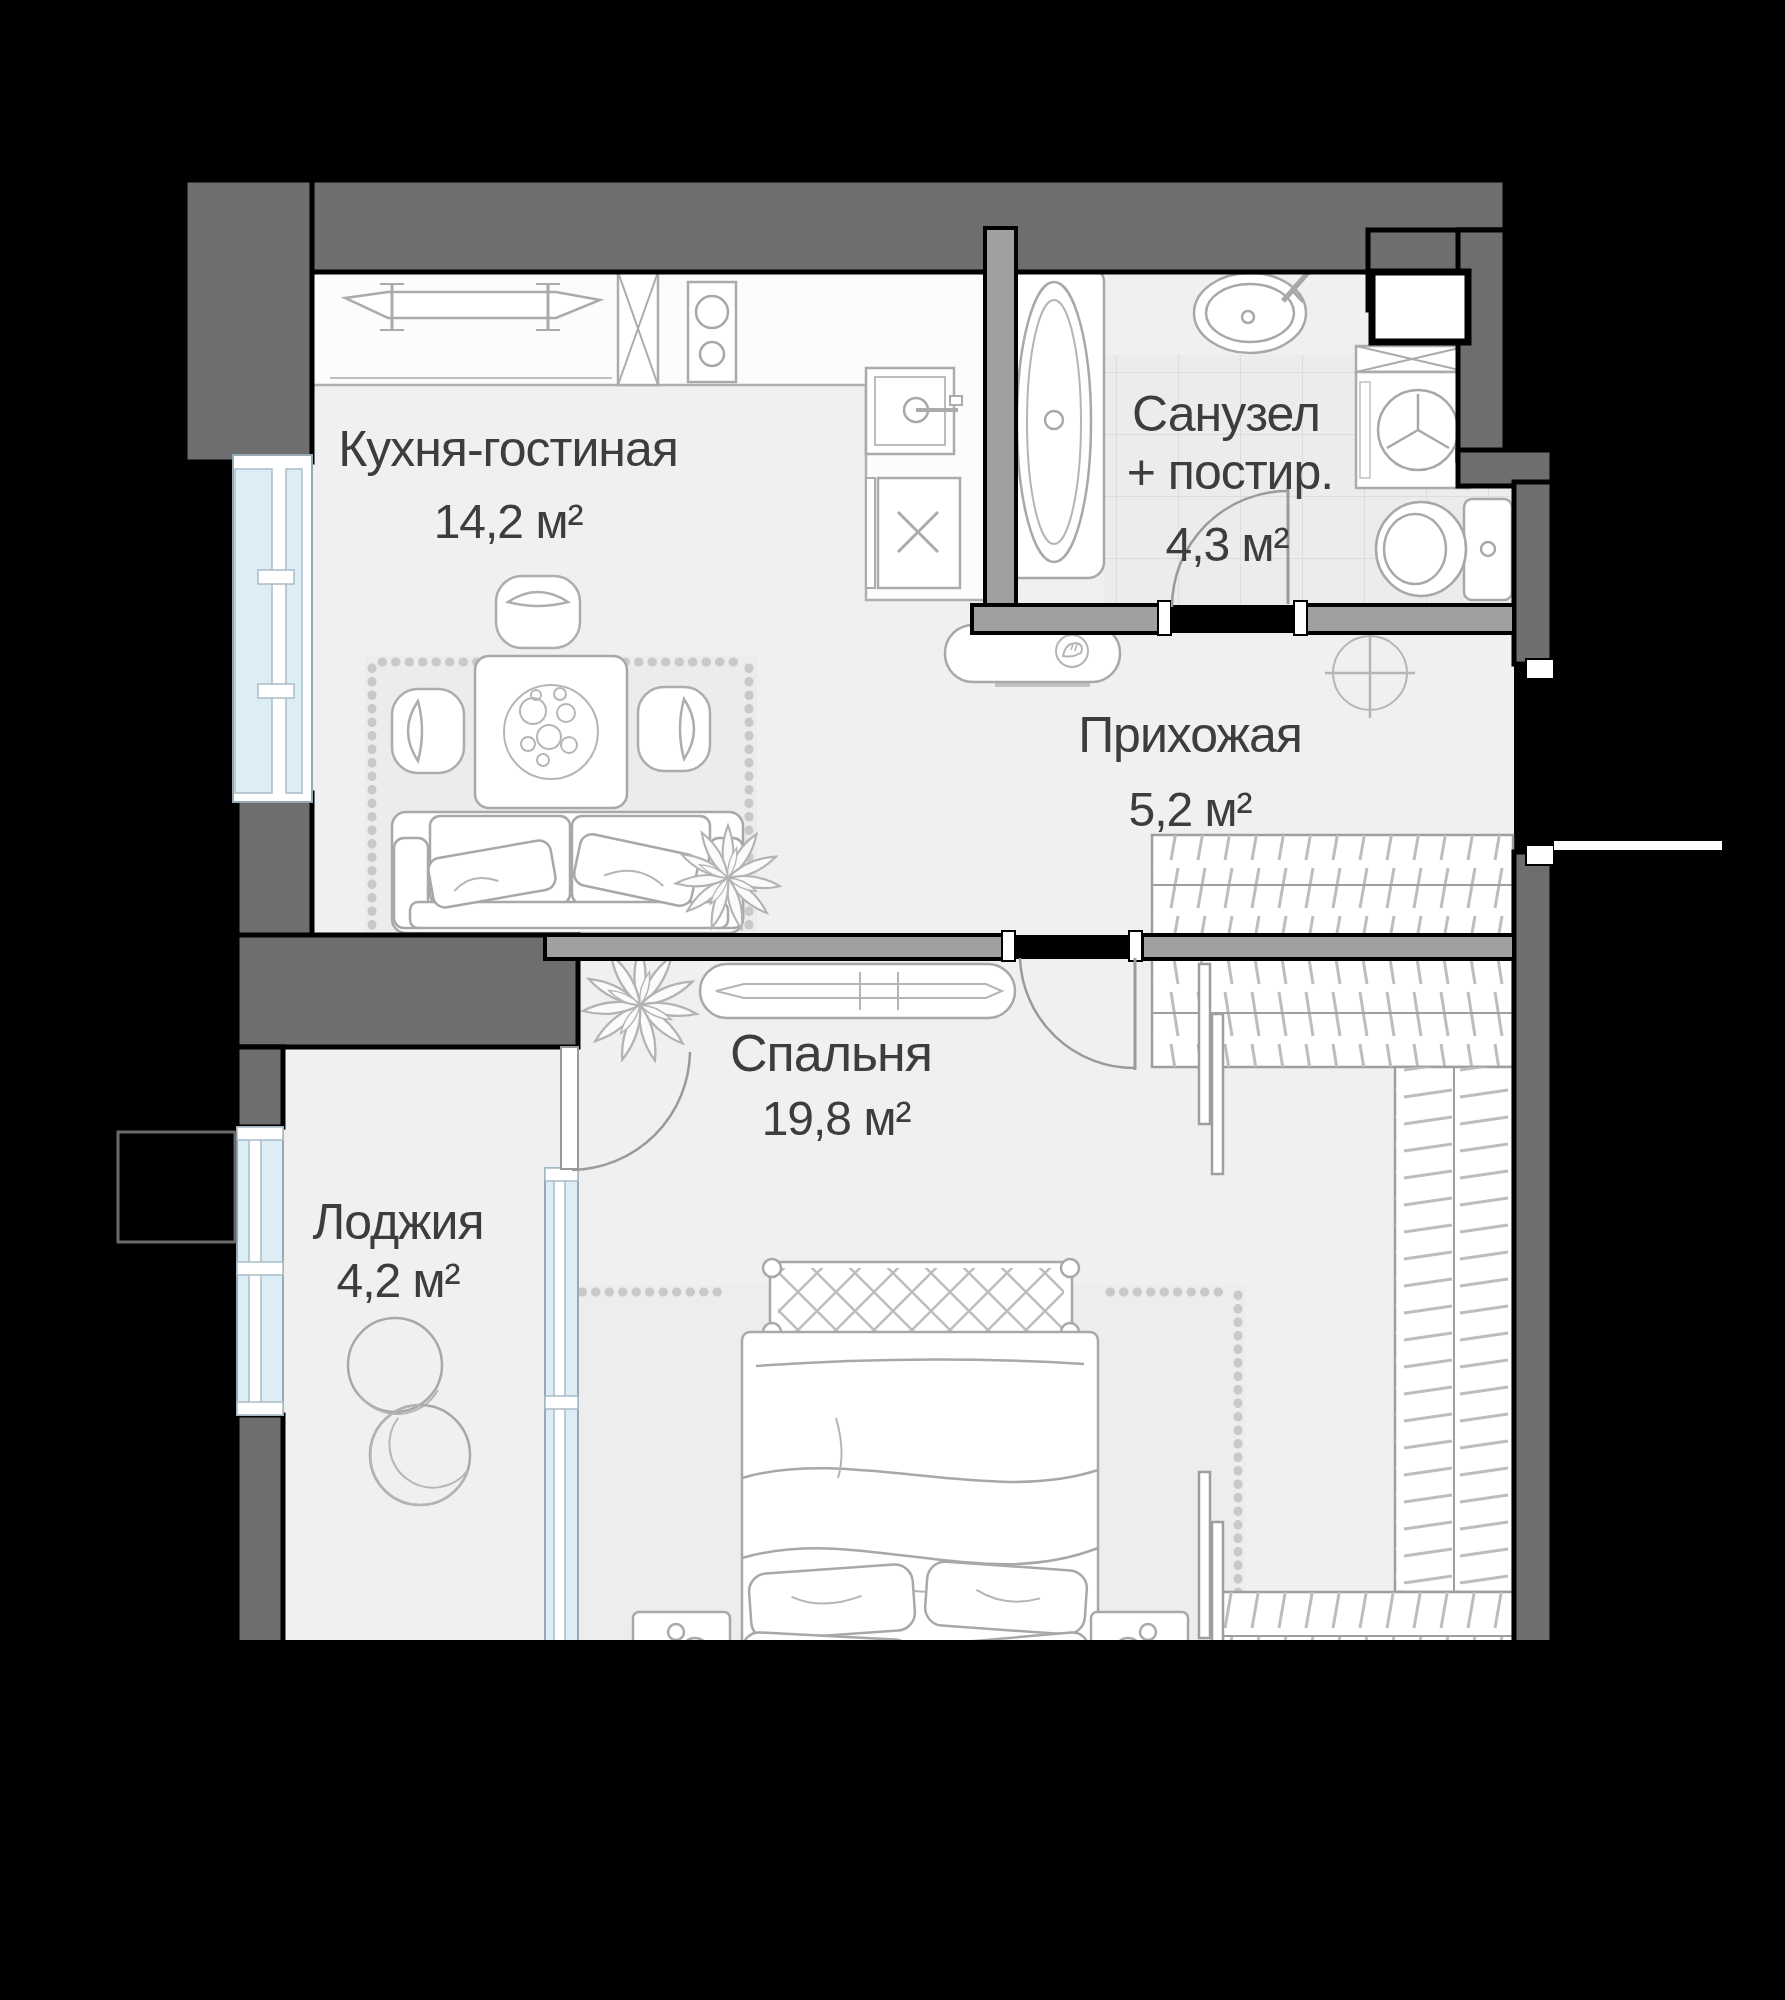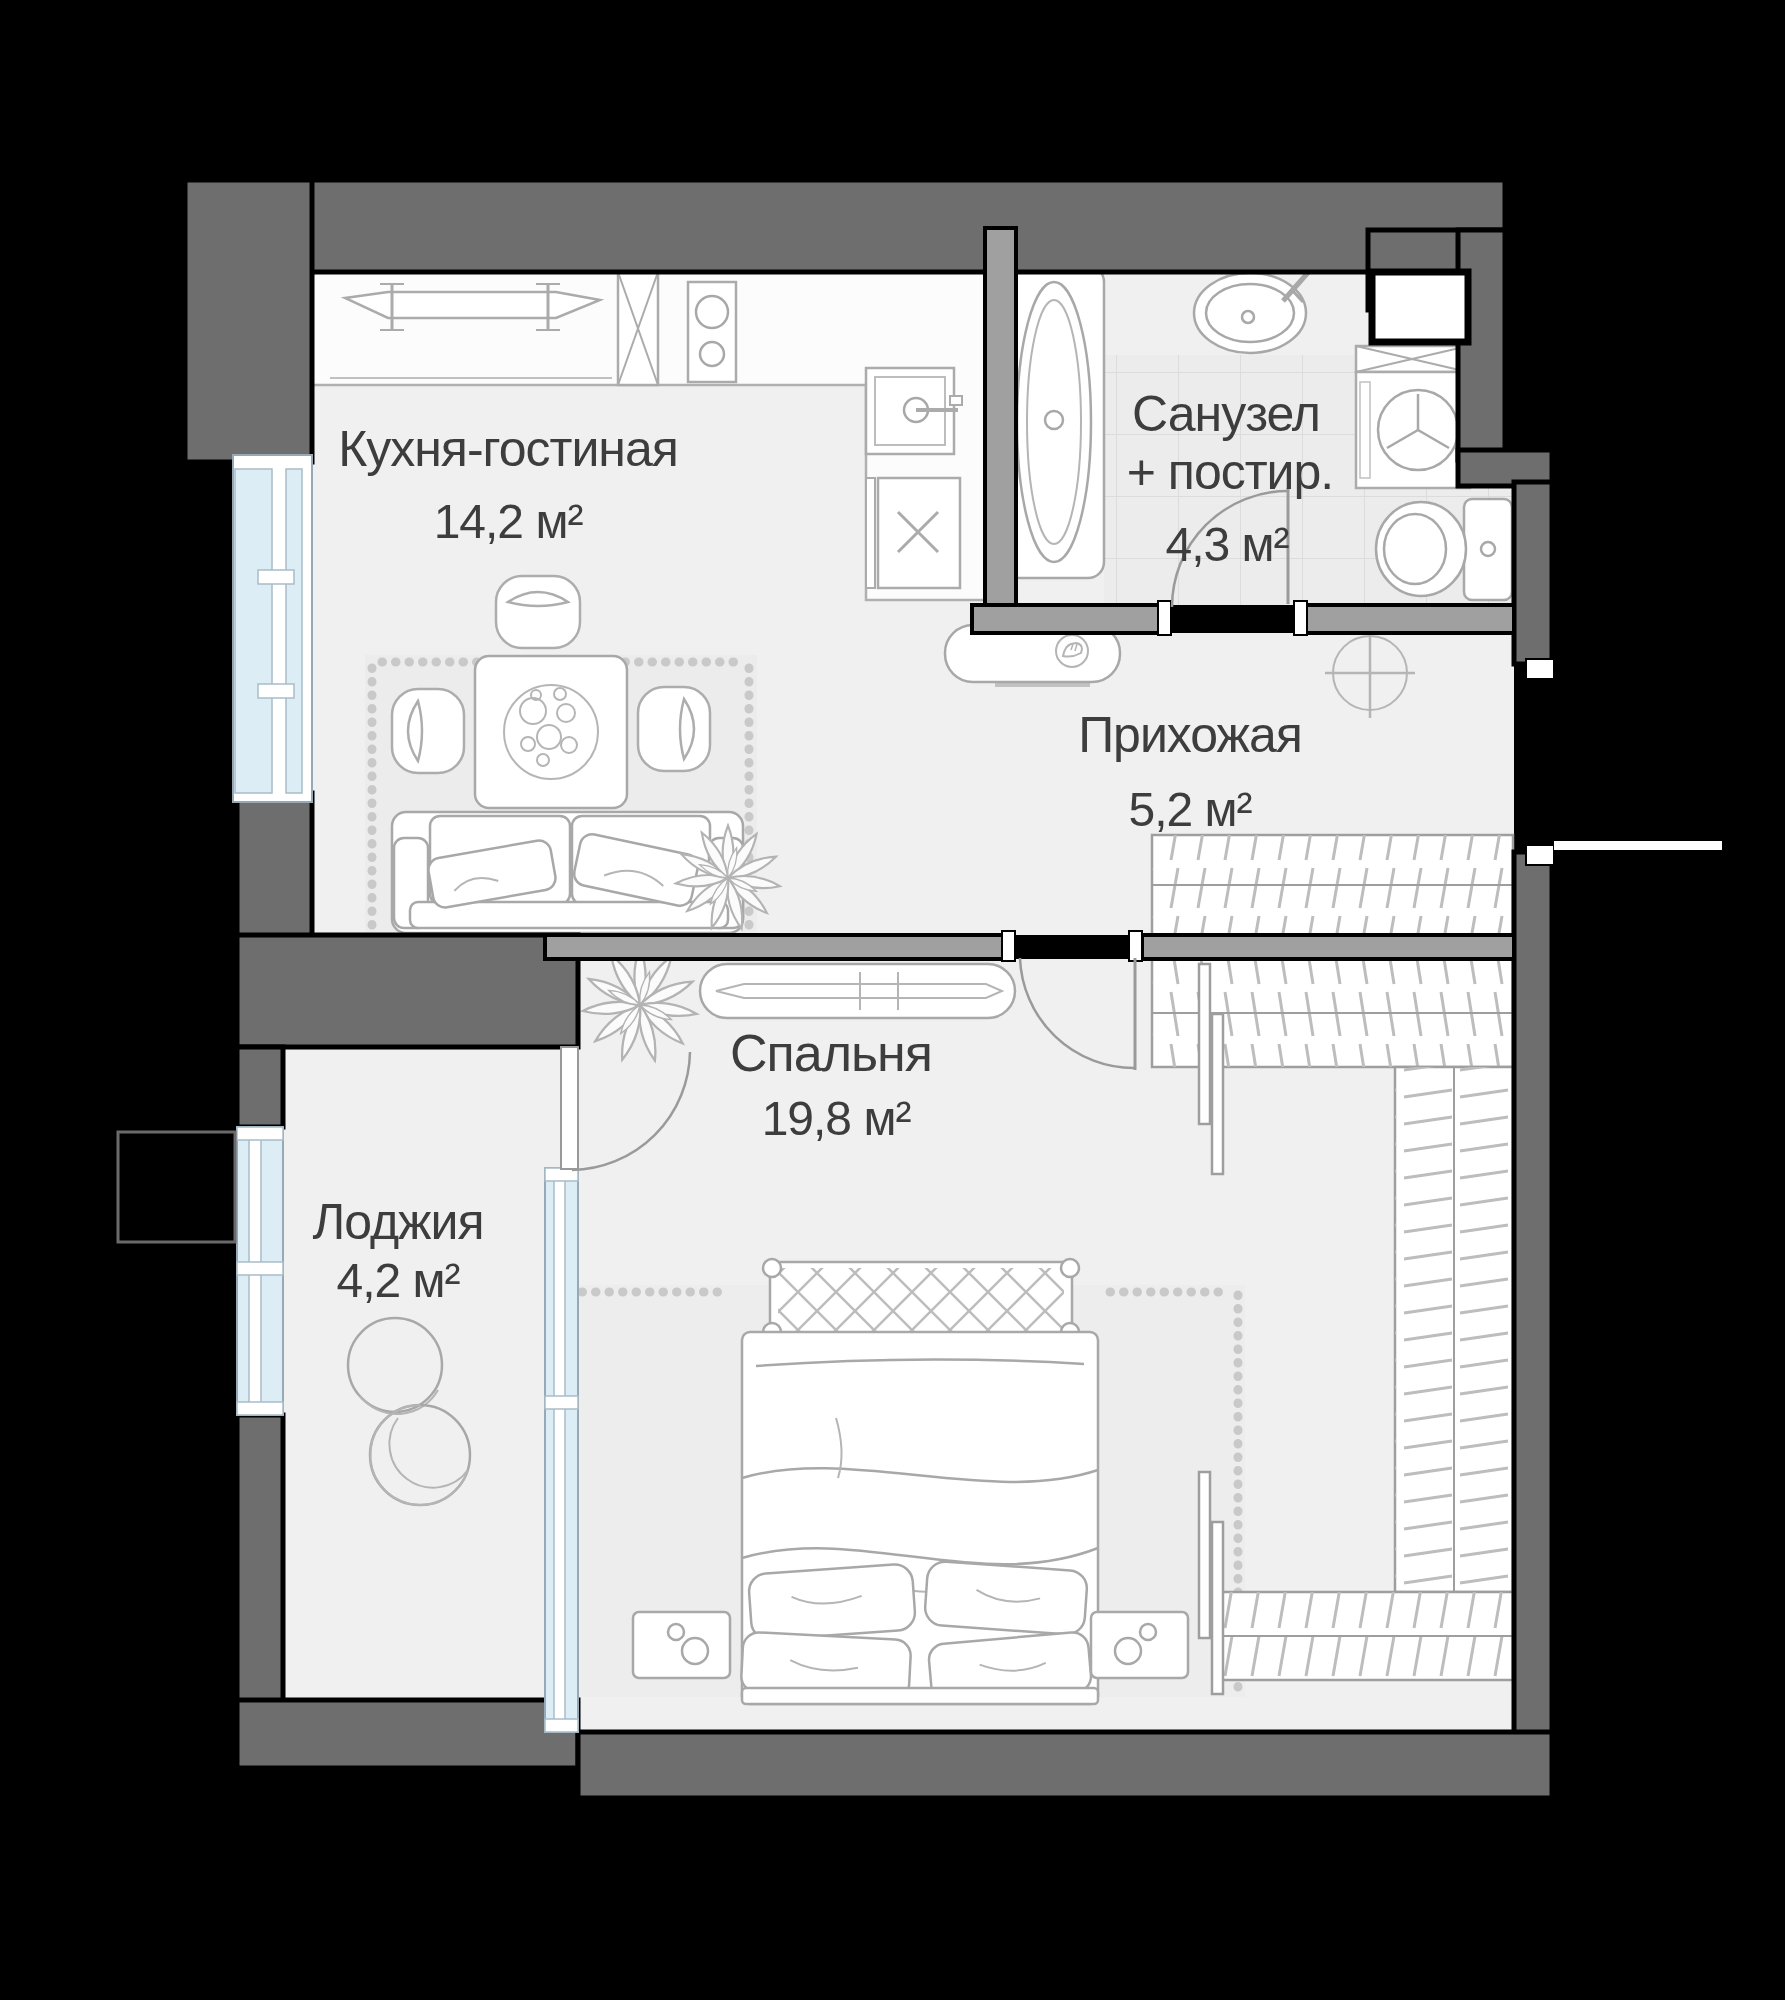--- a/index.html
+++ b/index.html
@@ -1,16 +1,16 @@
 <!DOCTYPE html>
 <html><head>
 <meta charset="utf-8">
 <style>
   html,body{margin:0;padding:0;background:#000;}
-  .stage{position:relative;width:1785px;height:2000px;background:#000;overflow:hidden;}
+  .stage{position:relative;width:1785px;height:1640px;background:#000;overflow:hidden;}
   svg{position:absolute;left:0;top:0;}
   text{font-family:"Liberation Sans","DejaVu Sans",sans-serif;fill:#3d3d3d;letter-spacing:-1px;}
   .roomname{font-size:50px;}
   .roomarea{font-size:48px;}
   .bedname{font-size:52px;}
   .furn{stroke:#a8a8a8;stroke-width:2.5;fill:#ffffff;}
   .furnln{stroke:#a8a8a8;stroke-width:2.5;fill:none;}
   .thin{stroke:#b5b5b5;stroke-width:2;fill:none;}
   .wall{fill:#6e6e6e;stroke:#000;stroke-width:5;}
   .part{fill:#a0a0a0;stroke:#000;stroke-width:4;}

